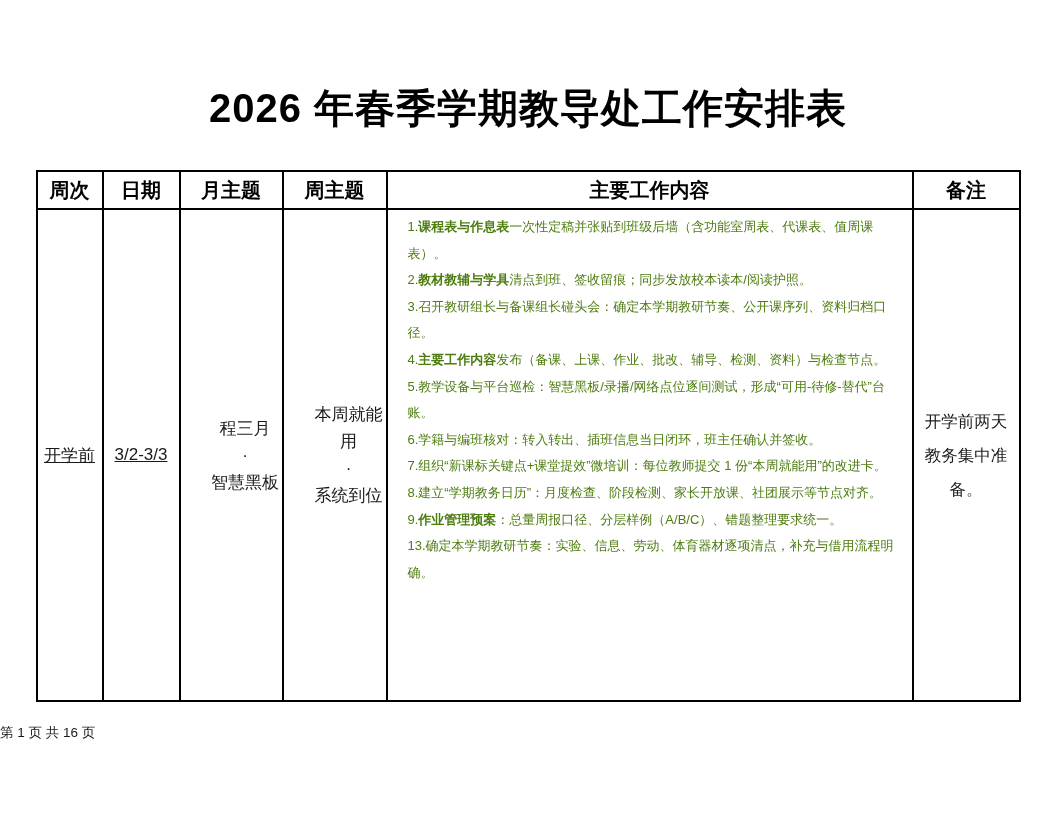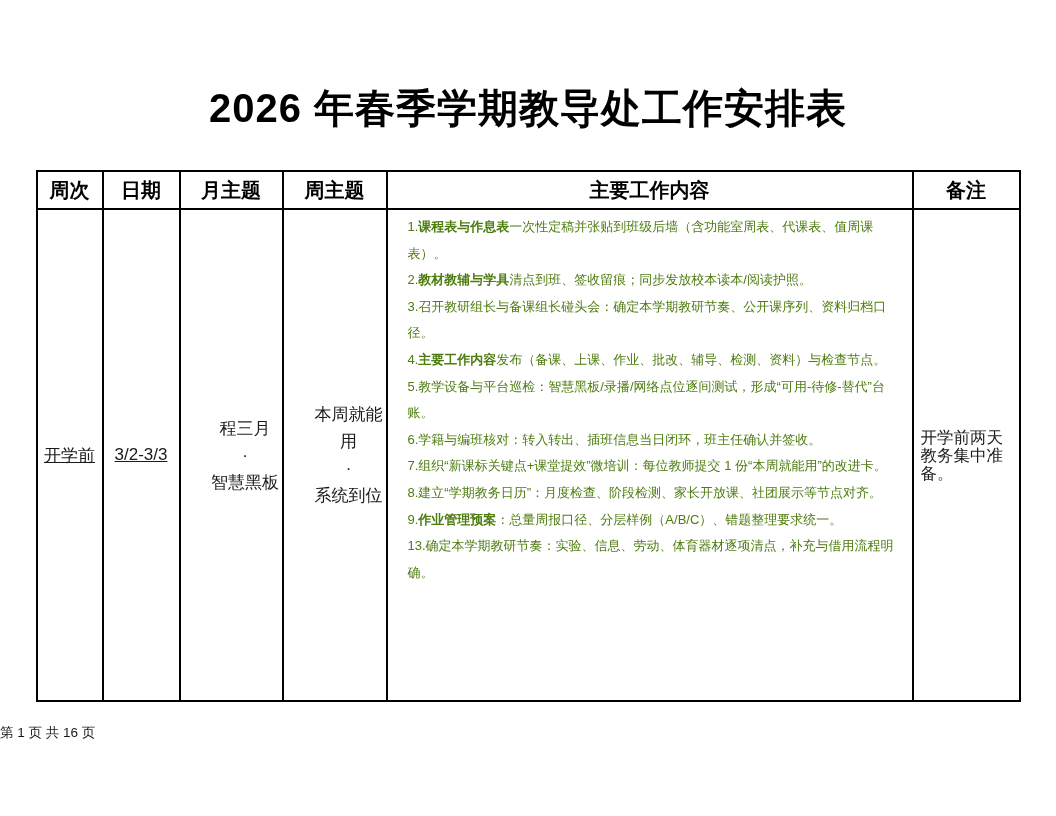--- a/index.html
+++ b/index.html
@@ -68,24 +68,24 @@
   td.cell-content {
     vertical-align: top;
     text-align: left;
     padding: 4px 8px 4px 20px;
     font-size: 13px;
     line-height: 26.6px;
     color: #4d7c0f;
   }
   td.cell-remark {
     vertical-align: middle;
-    text-align: left;
+    text-align: center;
     padding: 0 7px;
     font-size: 16.5px;
-    line-height: 18px;
+    line-height: 34px;
     color: #1a1a1a;
   }
   .work-item { margin: 0; }
   .wi-bold { font-weight: 700; }
   .page-footer {
     margin-top: 22px;
     text-align: left;
     font-size: 13.5px;
     color: #1a1a1a;
   }

